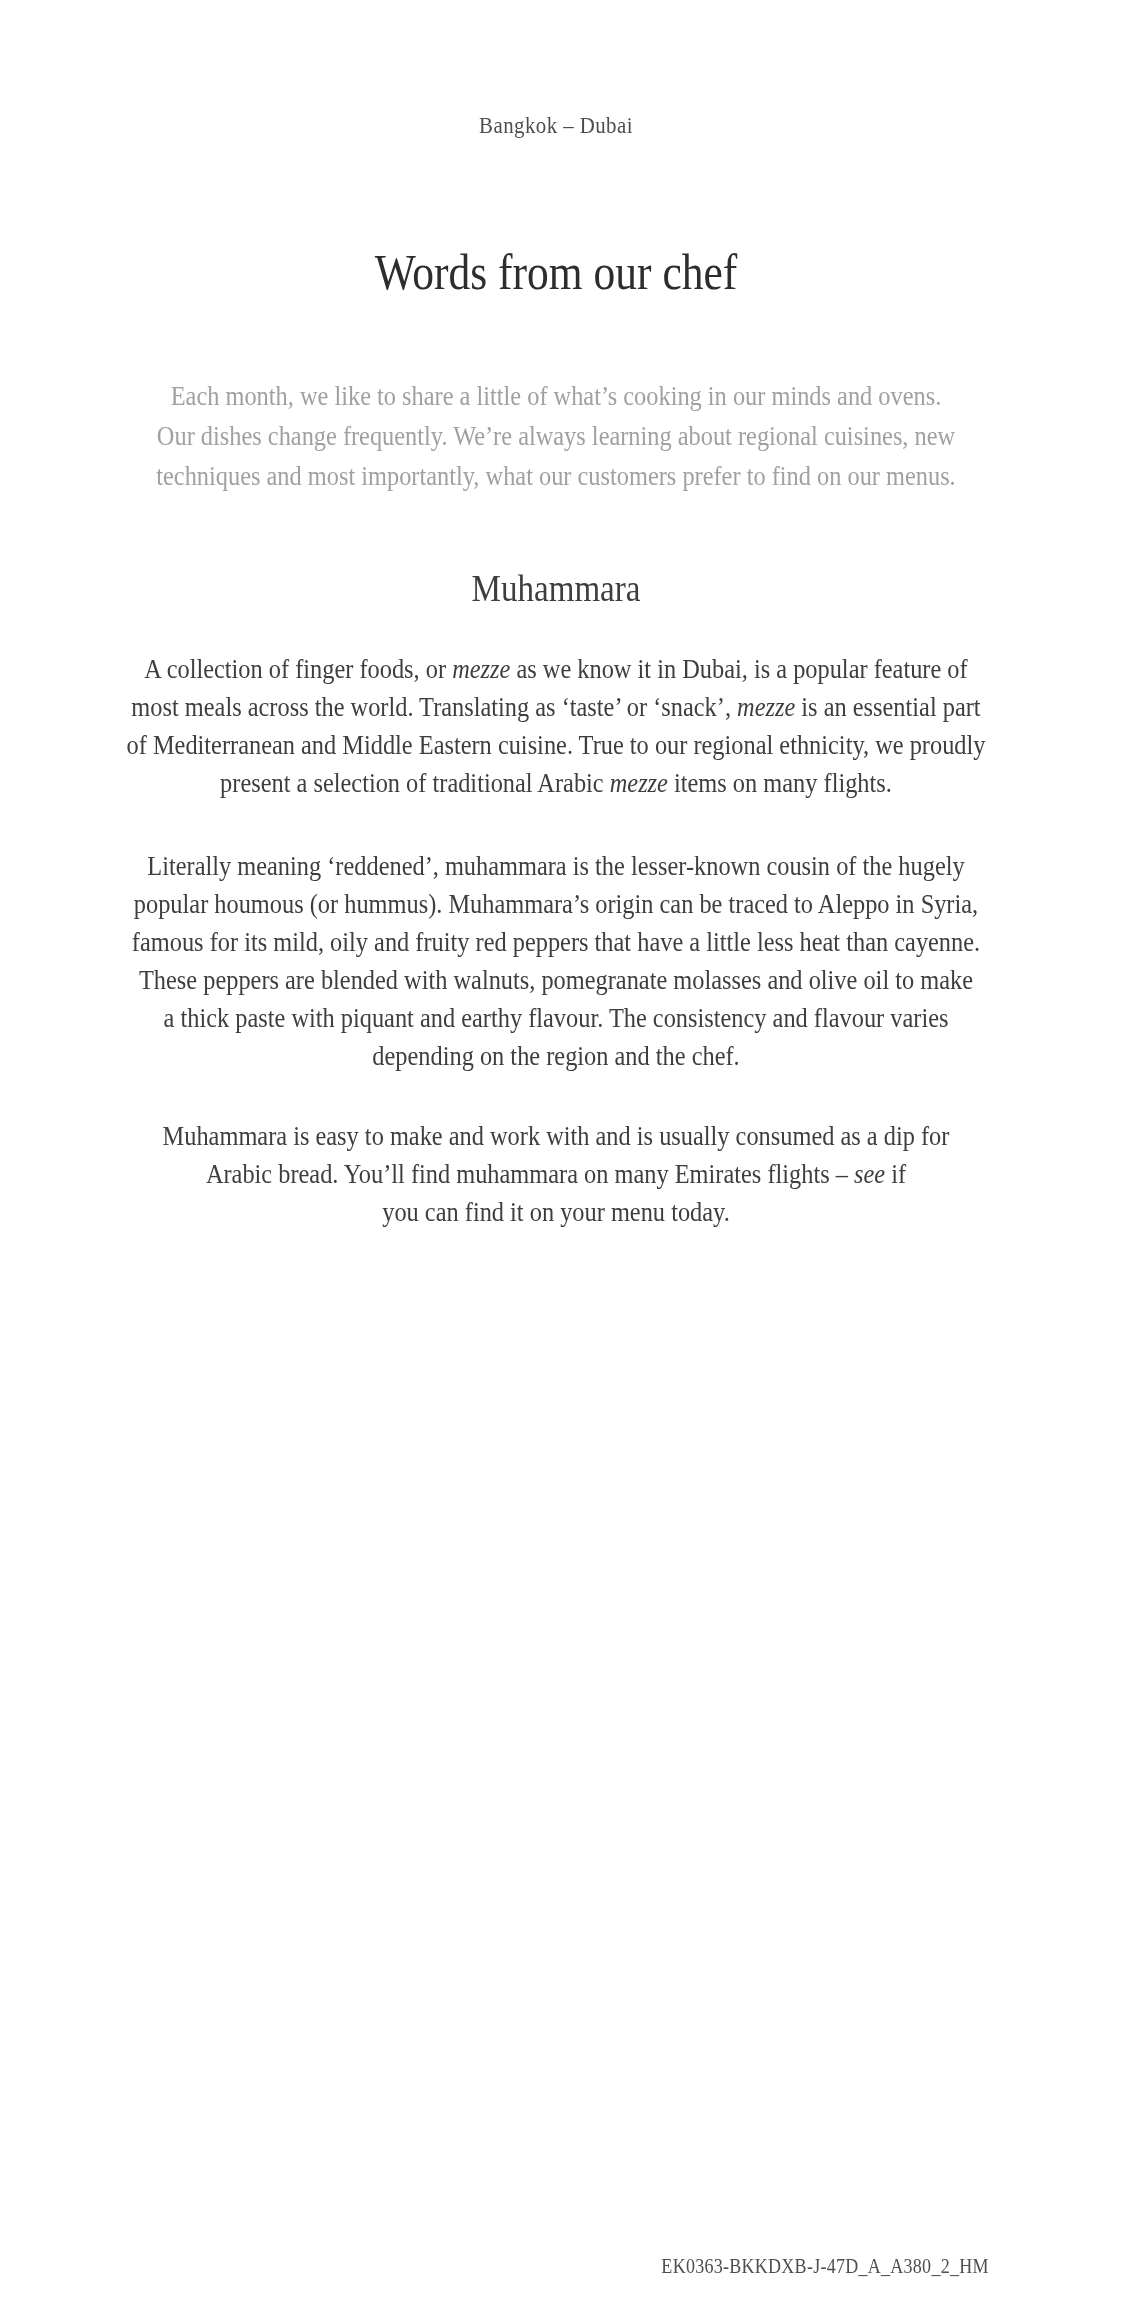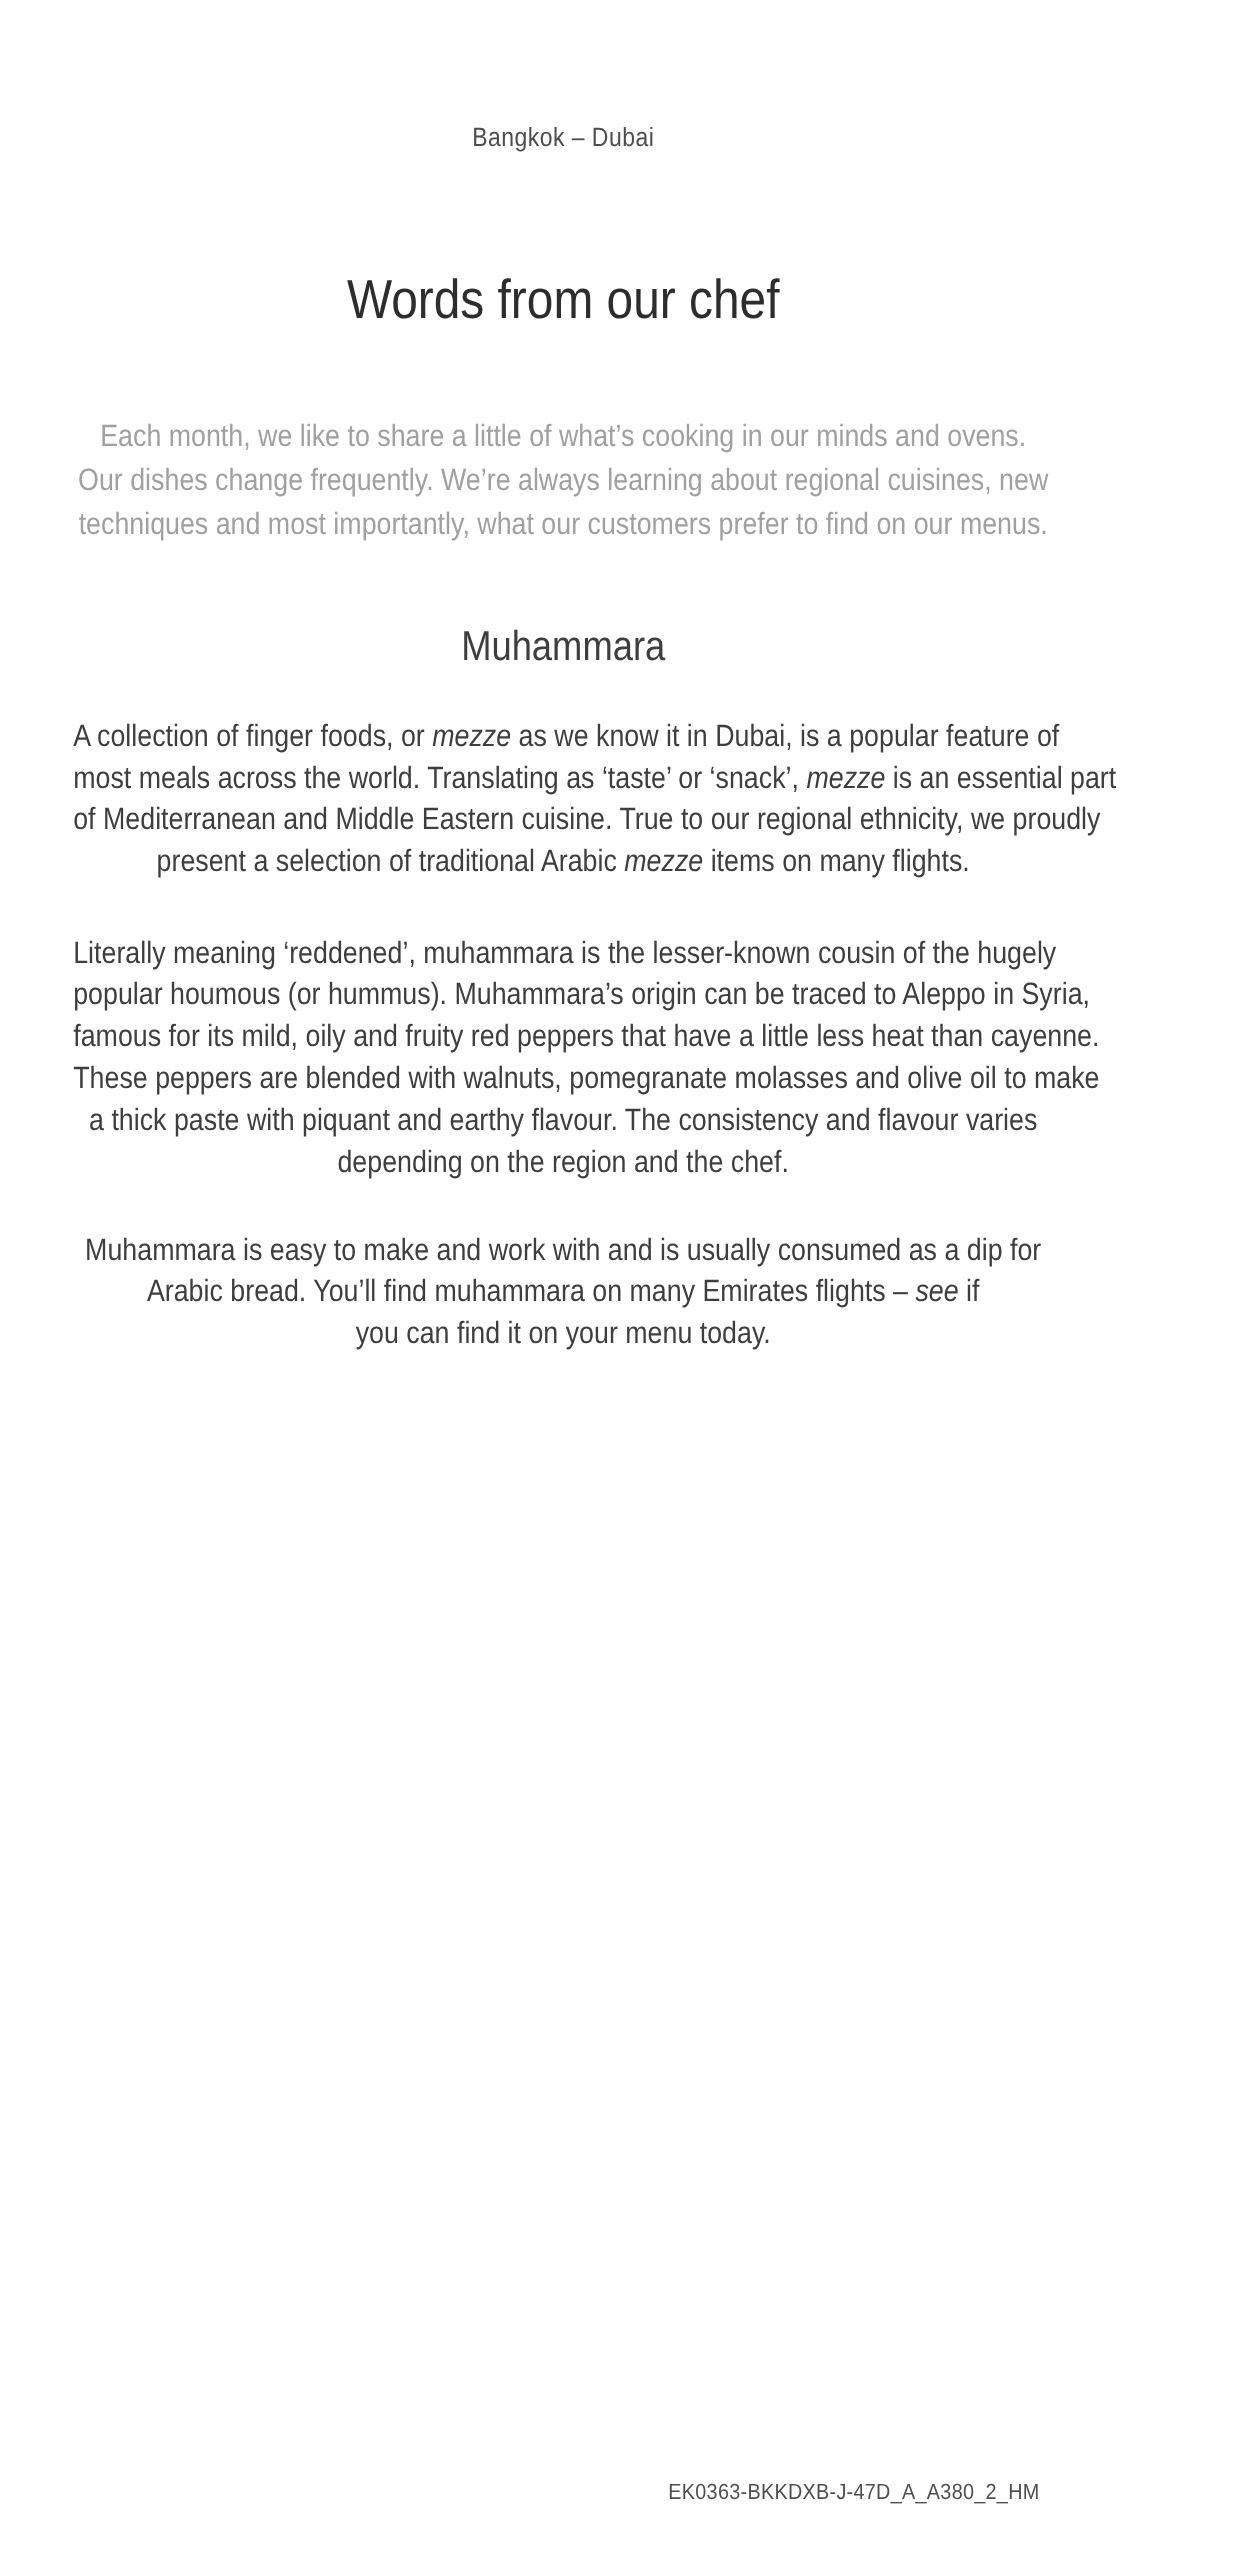--- a/index.html
+++ b/index.html
@@ -1,23 +1,24 @@
 <!DOCTYPE html>
 <html style="--background-color: #ffffff; --route-color: #4d4d4d; --title-color: #2d2d2d; --intro-color: #a0a0a0; --body-color: #3e3e3e; --footer-color: #4e4e4e;"><head>
 <meta charset="utf-8">
 <style>
   html, body { margin: 0; padding: 0; background: #ffffff; }
   .page {
     position: relative;
     width: 1024px;
     height: 2323px;
     background: var(--background-color, #ffffff);
-    font-family: Liberation Sans, sans-serif;
+    font-family: Liberation Serif, serif;
     font-weight: 300;
     overflow: hidden;
+    margin-left: 44px;
   }
   .center-block {
     position: absolute;
     left: 0;
     width: 100%;
     text-align: center;
     transform: scaleX(0.87);
     transform-origin: 50% 0;
   }
   .route {

